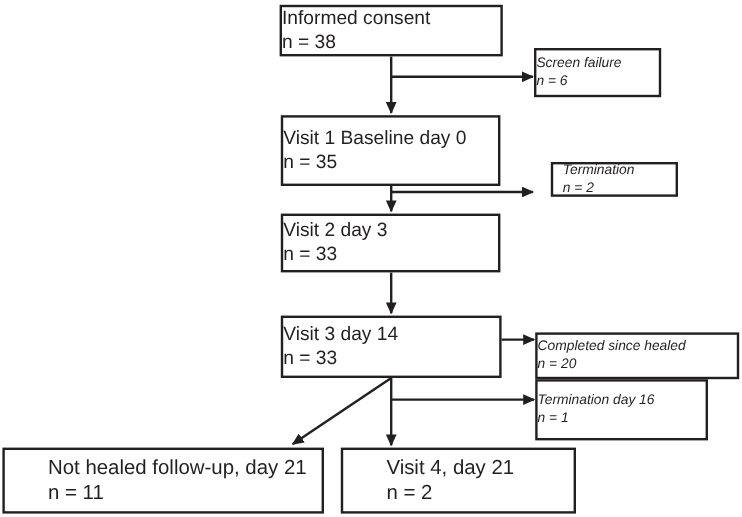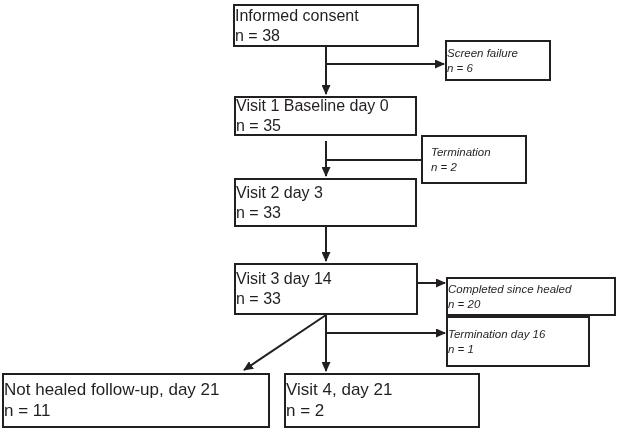--- a/index.html
+++ b/index.html
@@ -37,21 +37,21 @@
     border:2px solid var(--line);
     background:var(--box-bg);
     display:flex;
     flex-direction:column;
     align-items:flex-start;
     justify-content:center;
     text-align:center;
     line-height:1.22;
   }
   .box.main{ font-size:16px; }
-  .box.bottom{ font-size:17px; }
+  .box.bottom{ font-size:17px;padding-left:36px; }
   .box.small{ font-size:11.5px;font-style:italic; }
   .box.left-align{
     align-items:flex-start;
     text-align:left;
     padding-left:8px;
   }
   .box span{ display:block; white-space:nowrap; }
 </style>
 </head>
 <body>
@@ -78,26 +78,26 @@
   <div class="box main" style="left:233px;top:4px;width:186px;height:43px">
     <span>Informed consent</span>
     <span>n = 38</span>
   </div>
 
   <div class="box small" style="left:445px;top:40px;width:106px;height:41px">
     <span>Screen failure</span>
     <span>n = 6</span>
   </div>
 
-  <div class="box main" style="left:234px;top:96px;width:183px;height:40px">
+  <div class="box main" style="left:234px;top:96px;width:183px;height:59px">
     <span>Visit 1 Baseline day 0</span>
     <span>n = 35</span>
   </div>
 
-  <div class="box small left-align" style="left:421px;top:135px;width:106px;height:49px">
+  <div class="box small left-align" style="left:459px;top:135px;width:106px;height:29px">
     <span>Termination</span>
     <span>n = 2</span>
   </div>
 
   <div class="box main" style="left:234px;top:178px;width:183px;height:49px">
     <span>Visit 2 day 3</span>
     <span>n = 33</span>
   </div>
 
   <div class="box main" style="left:234px;top:263px;width:184px;height:52px">

